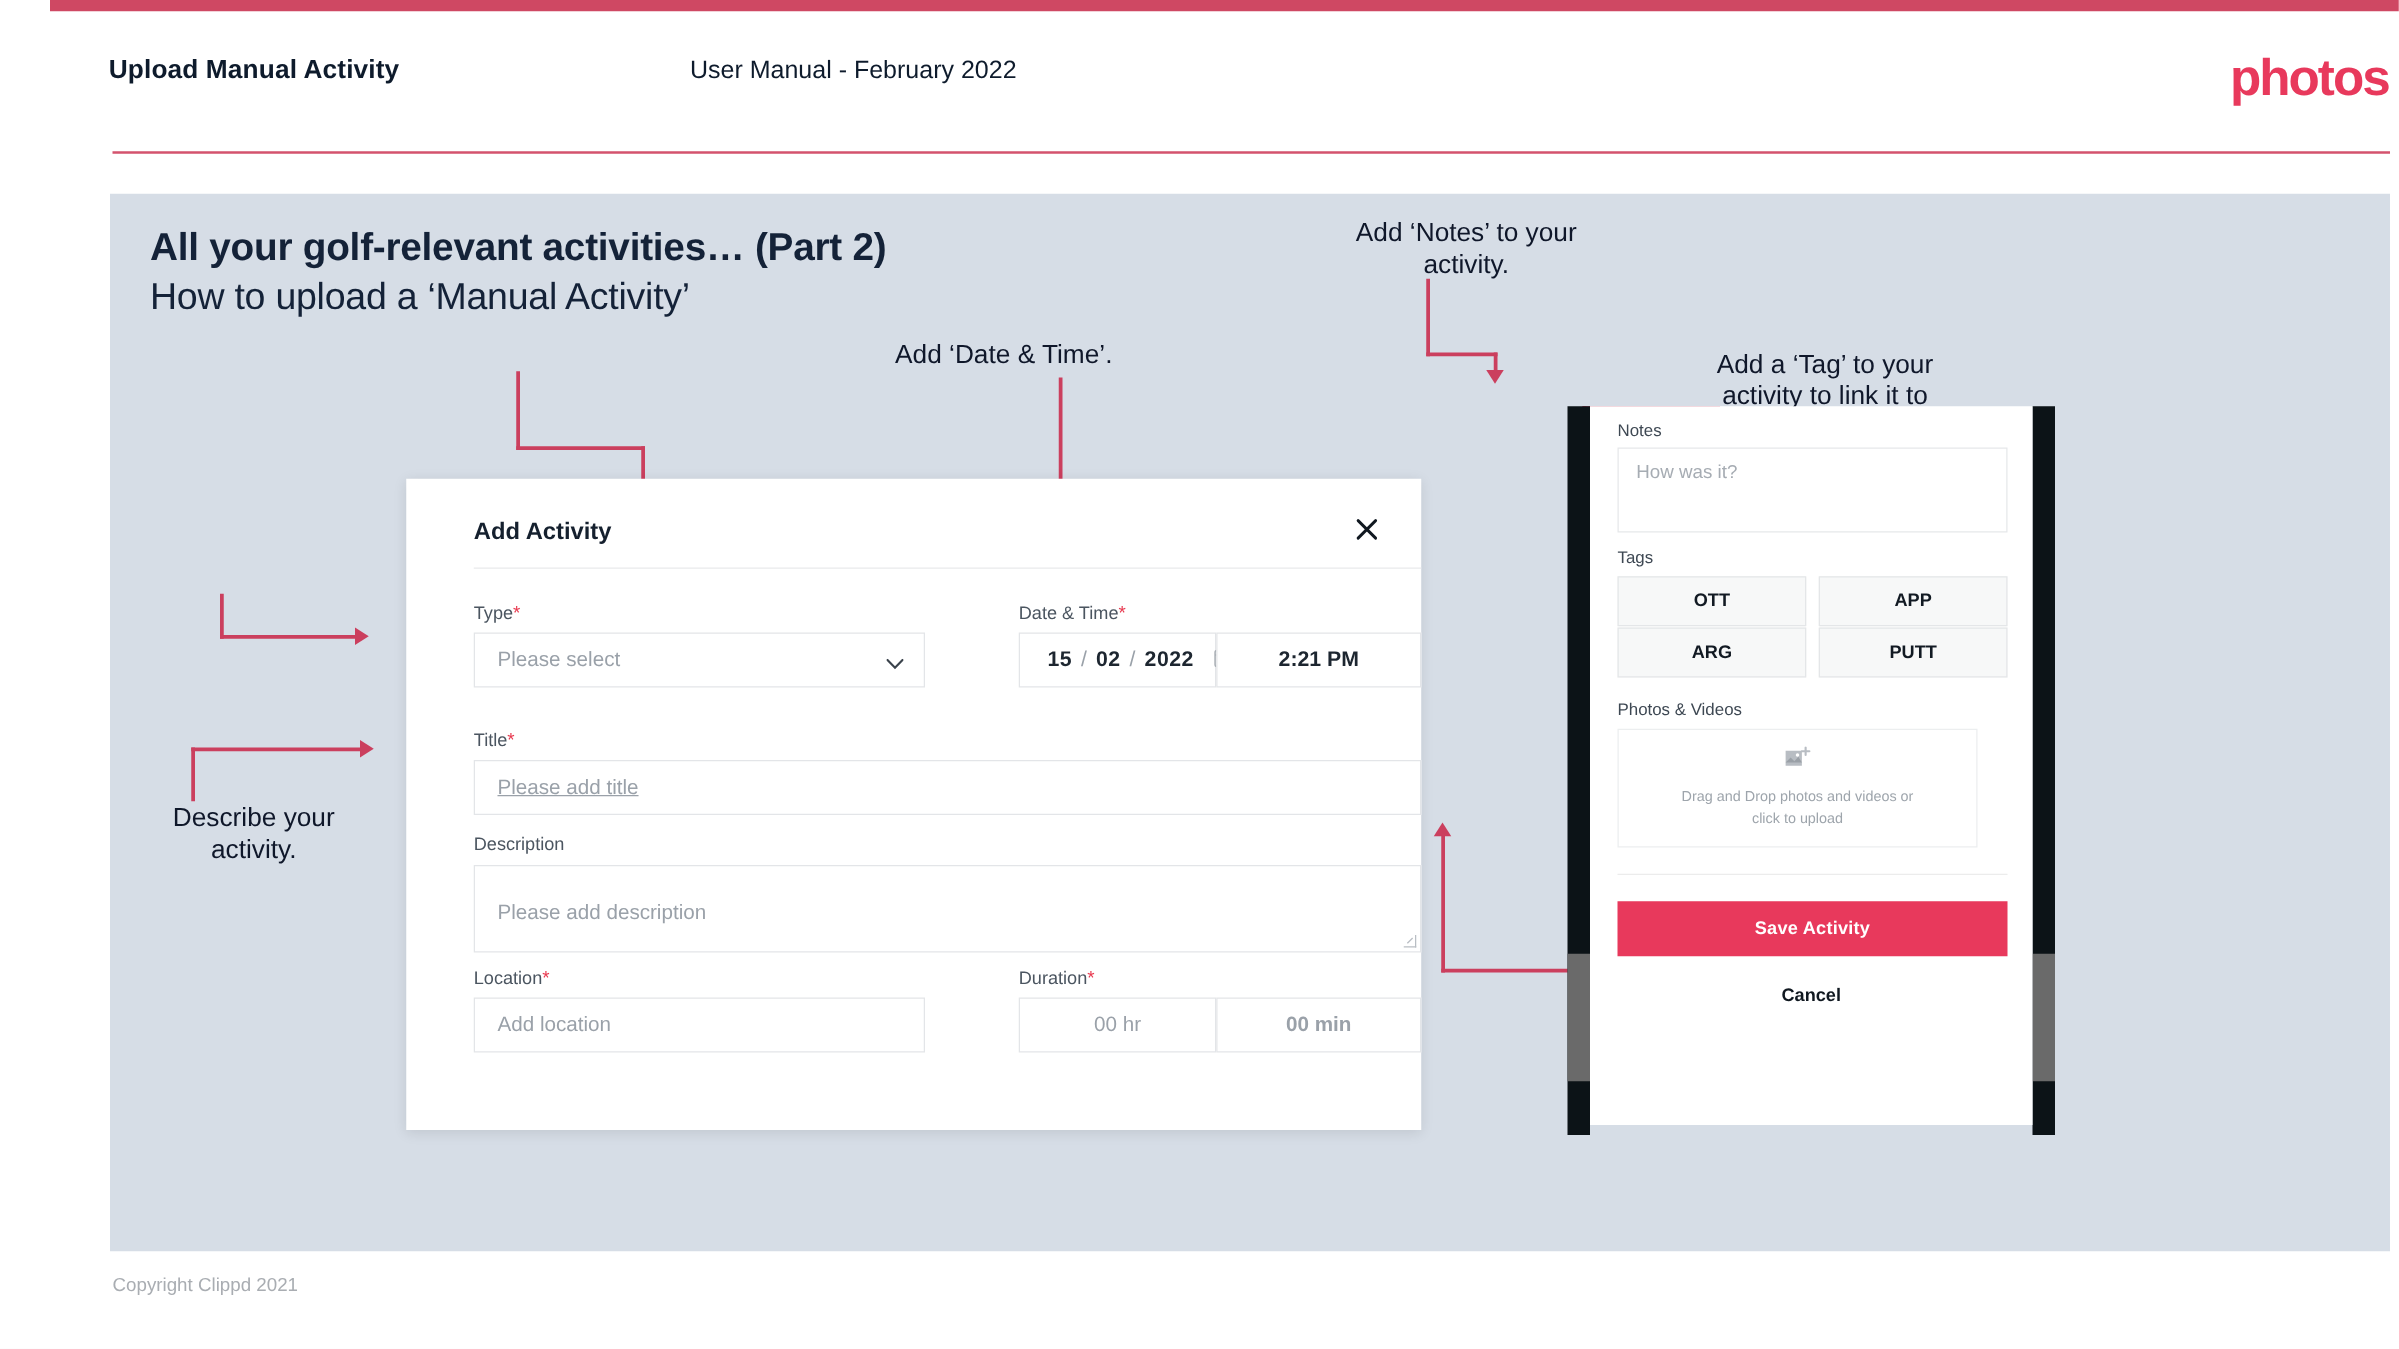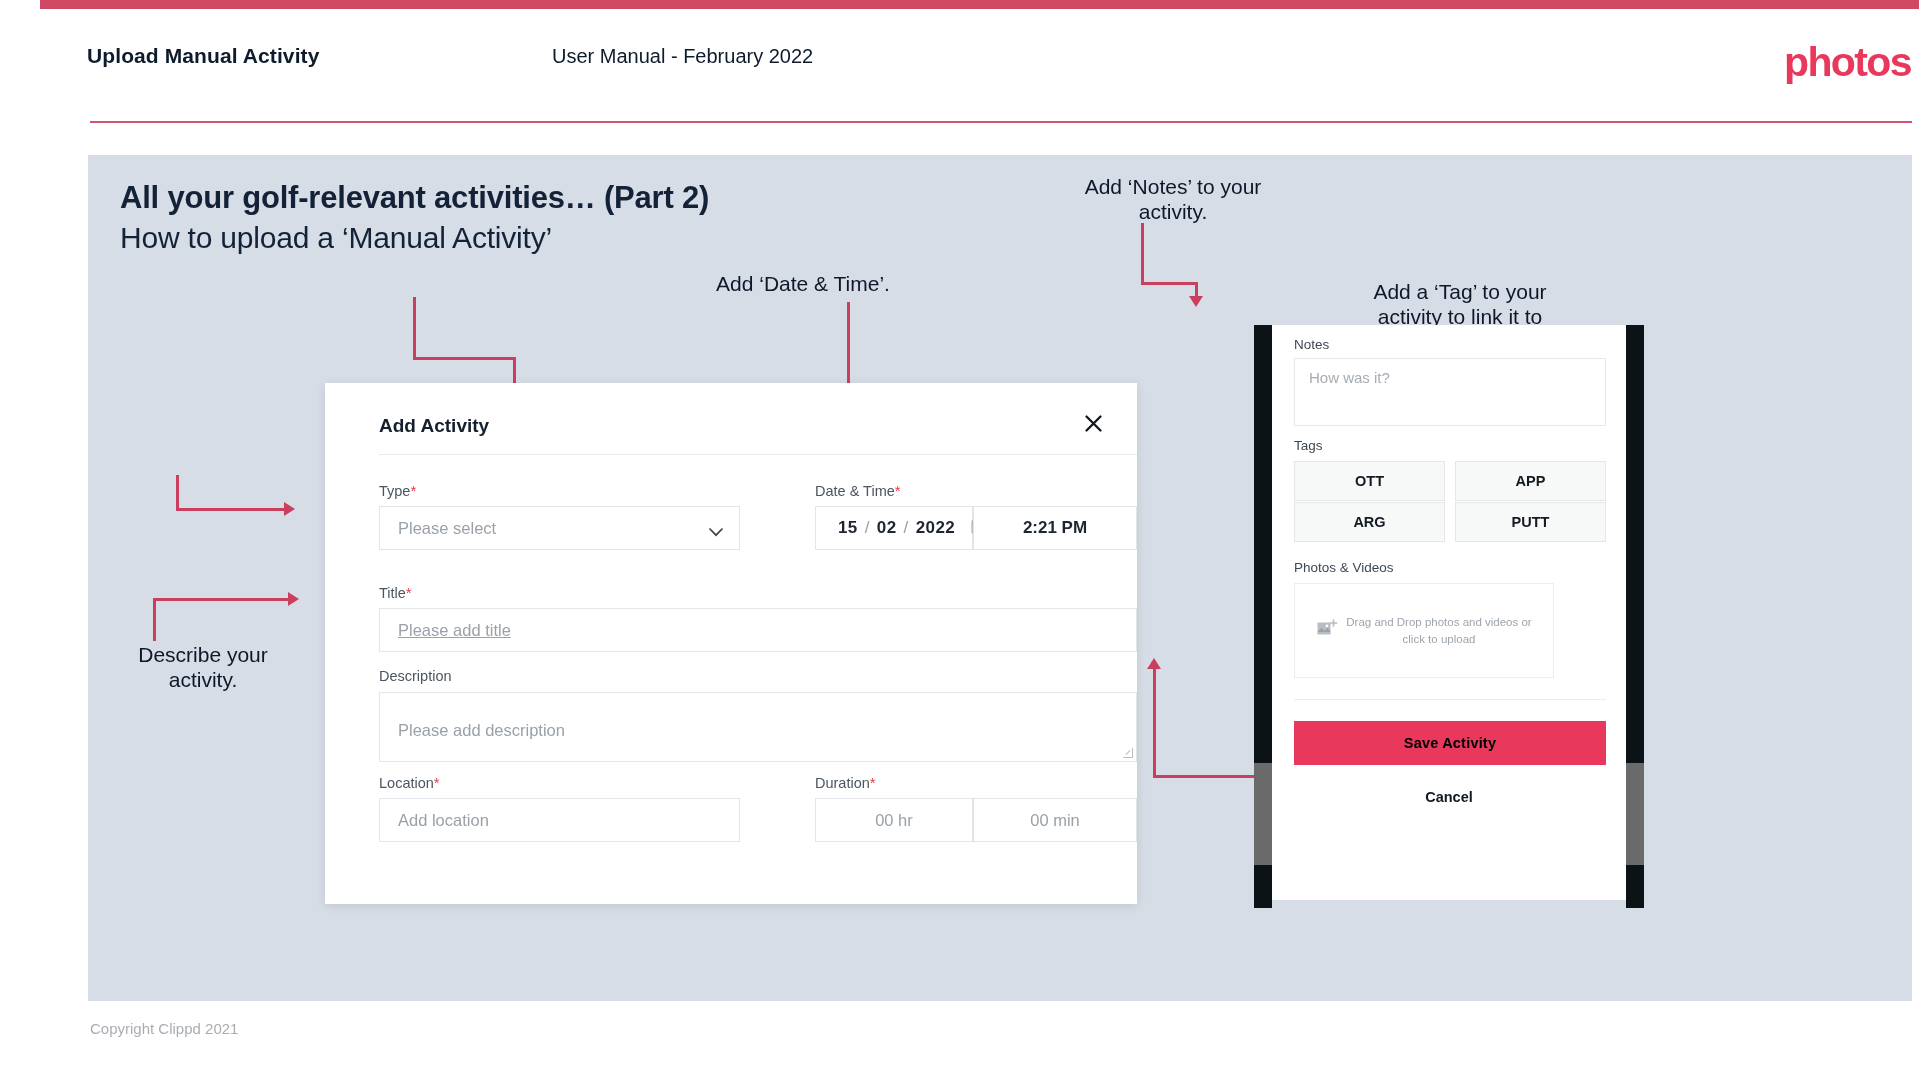--- a/index.html
+++ b/index.html
@@ -150,30 +150,30 @@
     position:absolute; left:22px; top:33px; width:312px; height:68px;
     border:1px solid #e6e8ea; background:#fff;
     font-size:15px; color:#a6acb3; padding:10px 0 0 14px;
   }
   .ph-tag {
     position:absolute; width:151px; height:40px; border:1px solid #e4e6e8;
     background:#f7f8f8; display:flex; align-items:center; justify-content:center;
     font-size:14.5px; font-weight:700; color:#121a23;
   }
   .ph-drop {
-    position:absolute; left:22px; top:258px; width:260px; height:95px;
+    position:absolute; left:22px; top:258px; width:288px; height:95px;
     border:1px solid #eceeef; background:#fff;
-    display:flex; flex-direction:row; align-items:center; justify-content:center;
+    display:flex; flex-direction:column; align-items:center; justify-content:center;
     gap:8px;
   }
   .ph-drop-txt { font-size:11.5px; color:#9ea5ac; text-align:center; line-height:1.45; }
   .ph-divider { position:absolute; left:22px; top:374px; width:312px; height:1px; background:#ececec; }
   .ph-save {
     position:absolute; left:22px; top:396px; width:312px; height:44px;
-    background:#e8395c; color:#000000; font-size:14.5px; font-weight:700;
+    background:#e8395c; color:#ffffff; font-size:14.5px; font-weight:700;
     display:flex; align-items:center; justify-content:center; letter-spacing:.2px;
   }
   .ph-cancel {
     position:absolute; left:0; top:455px; width:354px; height:34px;
     display:flex; align-items:center; justify-content:center;
     font-size:14.5px; font-weight:700; color:#101820;
   }
 
   
   .footer {
@@ -326,21 +326,21 @@
     <div class="inp" style="left:54px; top:415px; width:361px; height:44px;">
       <span class="val">Add location</span>
     </div>
 
     <div class="field-label" style="left:490px; top:391px;">
       <span>Duration</span><span class="req">*</span>
     </div>
     <div class="dt-box" style="left:490px; top:415px; width:158px; height:44px; justify-content:center;">
       <span style="font-size:16.5px;color:#9aa1a9;">00 hr</span>
     </div>
-    <div class="dt-box" style="left:648px; top:415px; width:164px; height:44px; justify-content:center;">
+    <div class="dt-box" style="left:648px; top:415px; width:164px; height:44px; justify-content:center;font-weight:bold;">
       <span style="font-size:16.5px;color:#9aa1a9;">00 min</span>
     </div>
   </div>
 
   <div class="phone-wrap">
     <div class="bezel-l">
         <div class="grey"></div>
       </div>
     <div class="bezel-r">
         <div class="grey"></div>

